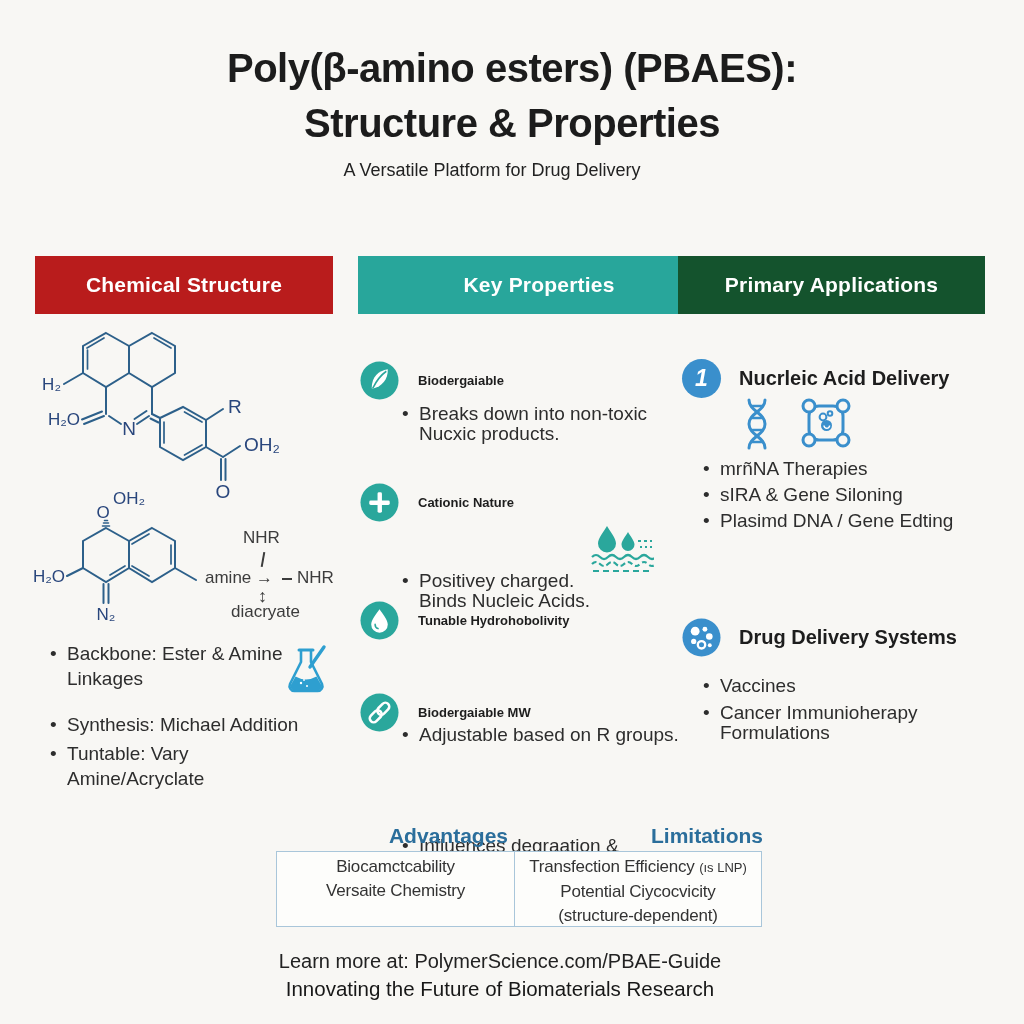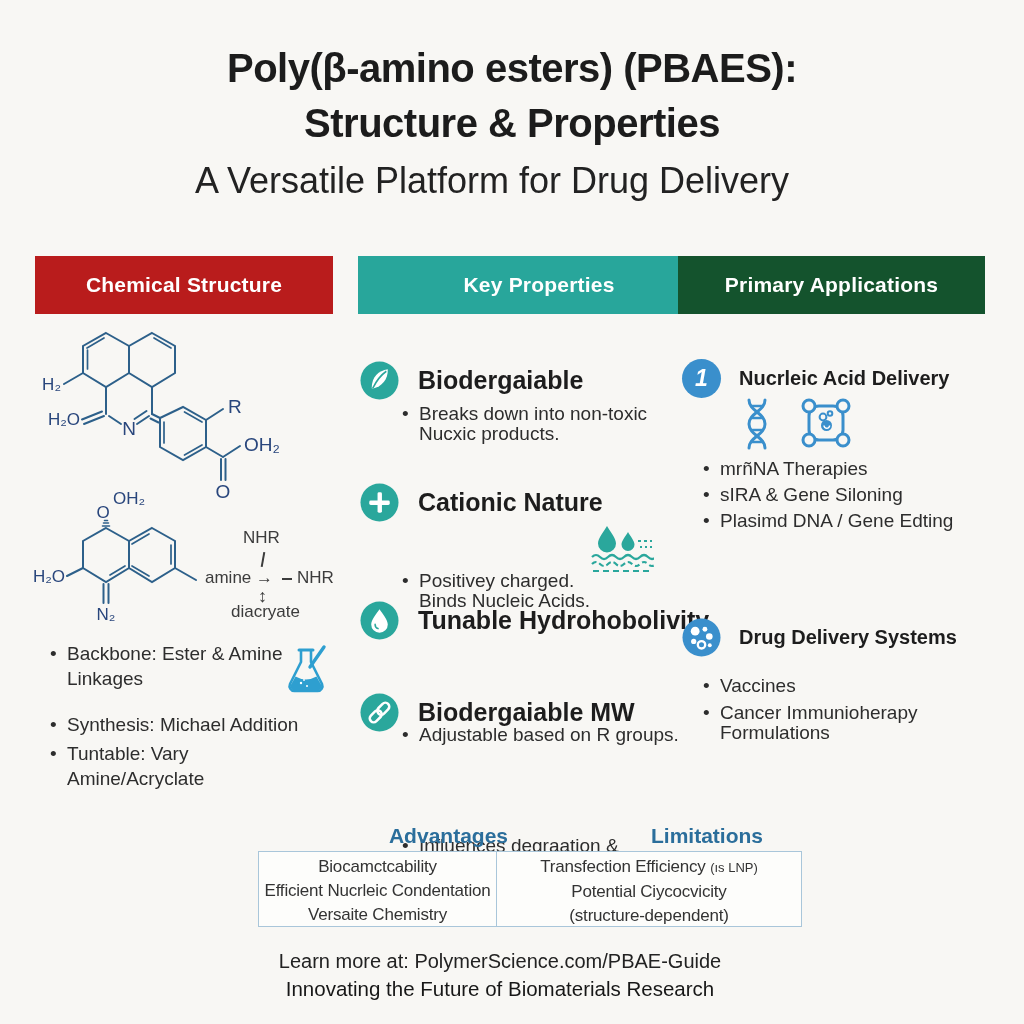--- a/index.html
+++ b/index.html
@@ -12,21 +12,21 @@
   .abs{position:absolute;}
   
   .title-l1,.title-l2{
     left:0;width:1024px;text-align:center;
     font-size:40px;font-weight:700;color:#1c1c1c;letter-spacing:-0.5px;
   }
   .title-l1{top:46px;}
   .title-l2{top:101px;}
   .subtitle{
     left:0;top:160px;width:984px;text-align:center;
-    font-size:36px;font-weight:400;color:#222;
+    font-size:18px;font-weight:400;color:#222;
   }
   
   .colhead{
     top:256px;height:58px;display:flex;align-items:center;justify-content:center;
     color:#ffffff;font-size:21px;font-weight:700;letter-spacing:0.2px;
   }
   .colhead.navy{background:#b91c1c;}
   .colhead.teal{background:#28a69b;padding-left:33px;}
   .colhead.blue{background:#14532d;}
   
@@ -37,34 +37,34 @@
   .chem-label.big{font-size:19px;}
   .amine-box{left:205px;top:520px;width:155px;height:112px;color:#3c3c3c;font-size:17px;}
   .amine-box span{position:absolute;white-space:nowrap;}
   .aline{position:absolute;background:#3c3c3c;}
   .c1-bullets{left:50px;top:641px;width:258px;}
   .c1-bullets .bullet{line-height:25px;}
   .mb22{margin-bottom:21px;}
   .mb5{margin-bottom:4px;}
   
   .prop-row{display:flex;align-items:center;gap:19px;left:360px;}
-  .prop-title{font-size:25px;font-weight:700;color:#1d1d1d;white-space:nowrap;}
+  .prop-title{font-size:13px;font-weight:700;color:#1d1d1d;white-space:nowrap;}
   .badge40{width:39px;height:39px;flex:0 0 39px;}
   
   .app-row{display:flex;align-items:center;gap:18px;left:682px;}
   .app-title{font-size:20px;font-weight:700;color:#1d1d1d;white-space:nowrap;}
   .num-badge{
     width:39px;height:39px;border-radius:50%;background:#3a8fcc;flex:0 0 39px;
     display:flex;align-items:center;justify-content:center;
     color:#fff;font-size:23px;font-weight:700;font-style:italic;
   }
   
   .tbl-head{top:824px;text-align:right;font-size:21px;font-weight:700;color:#2b6e9b;}
   .tbl{
-    left:258px;top:851px;width:544px;height:76px;background:#fdfdfb;
+    left:276px;top:851px;width:486px;height:76px;background:#fdfdfb;
     border:1.5px solid #a9c6da;display:flex;box-sizing:border-box;
   }
   .tbl-cell{padding-top:3px;text-align:center;font-size:17px;line-height:24px;color:#333;
     letter-spacing:-0.2px;white-space:nowrap;overflow:hidden;}
   .tbl-cell.left{width:237px;border-right:1.5px solid #a9c6da;}
   .tbl-cell.right{flex:1;}
   .small-note{font-size:13px;letter-spacing:0;}
   
   .footer1{left:0;top:950px;width:1000px;text-align:center;font-size:20px;color:#222;}
   .footer2{left:0;top:977px;width:1000px;text-align:center;font-size:20.5px;font-weight:500;color:#171717;}
@@ -268,21 +268,20 @@
   <div class="bullet" style="margin-bottom:7px;">Vaccines</div>
   <div class="bullet">Cancer Immunioherapy Formulations</div>
 </div>
 
 <div class="abs tbl-head" style="left:270px;width:238px;">Advantages</div>
 <div class="abs tbl-head" style="left:508px;width:255px;">Limitations</div>
 
 <div class="abs tbl">
   <div class="tbl-cell left">
     <div>Biocamctcability</div>
-    <div>Efficient Nucrleic Condentation</div>
     <div>Versaite Chemistry</div>
   </div>
   <div class="tbl-cell right">
     <div>
       <span>Transfection Efficiency</span>
       <span class="small-note">(ıs LNP)</span>
     </div>
     <div>Potential Ciycocvicity</div>
     <div>(structure-dependent)</div>
   </div>

